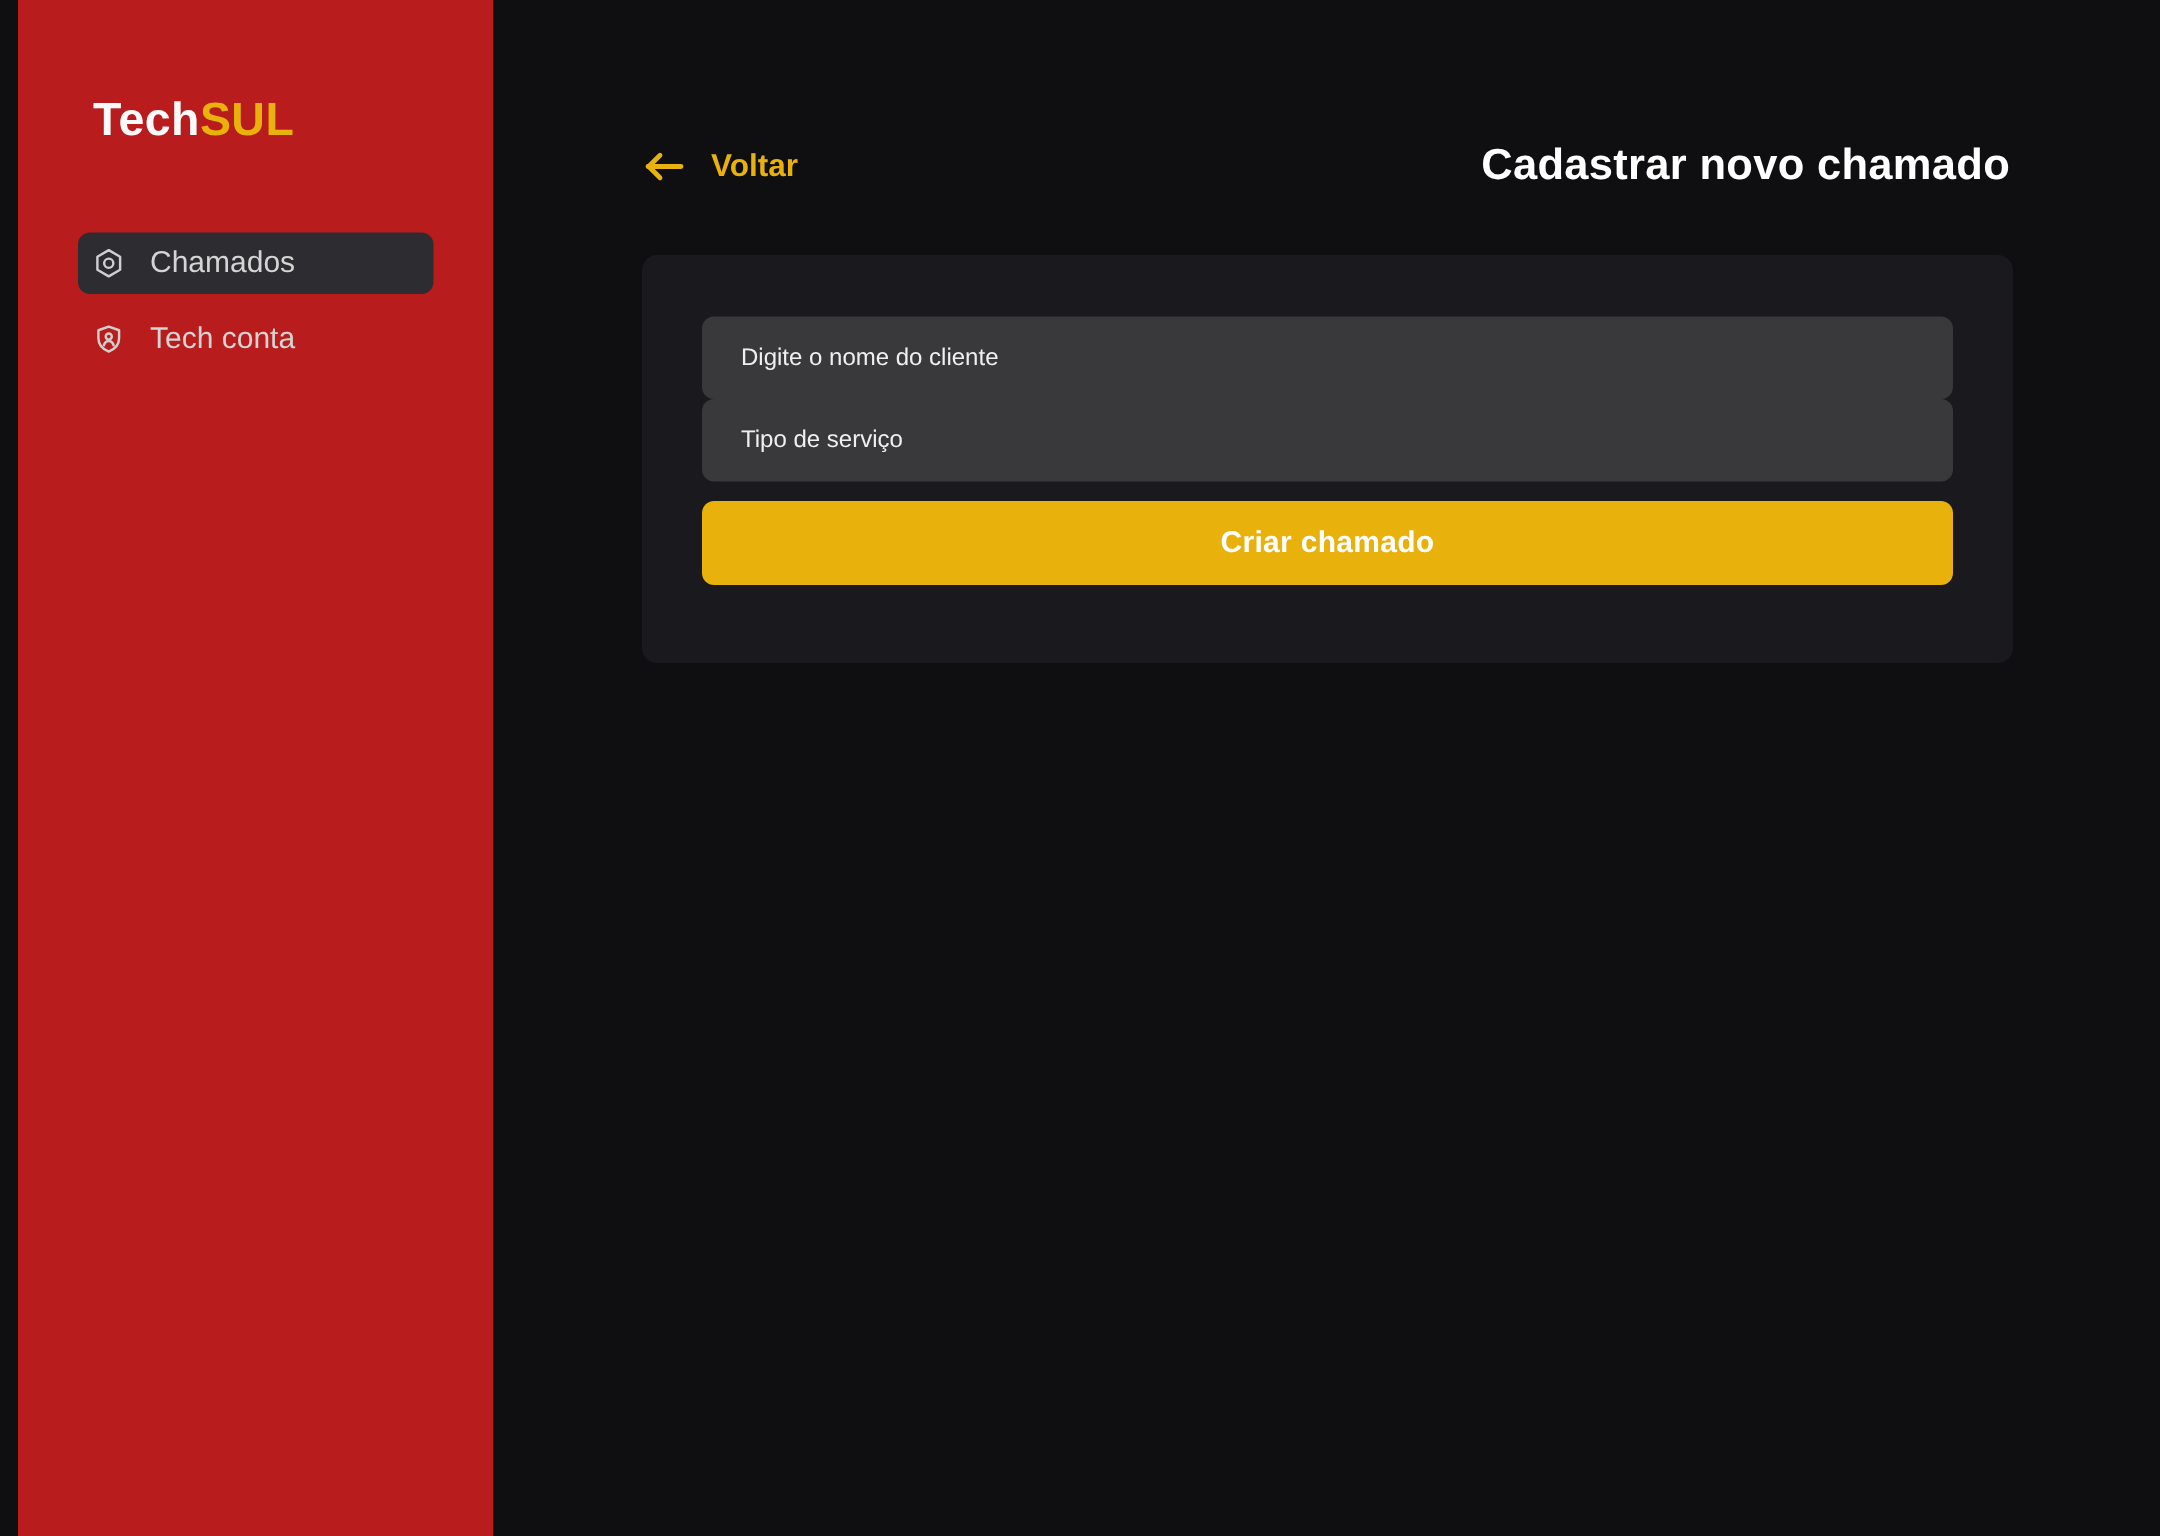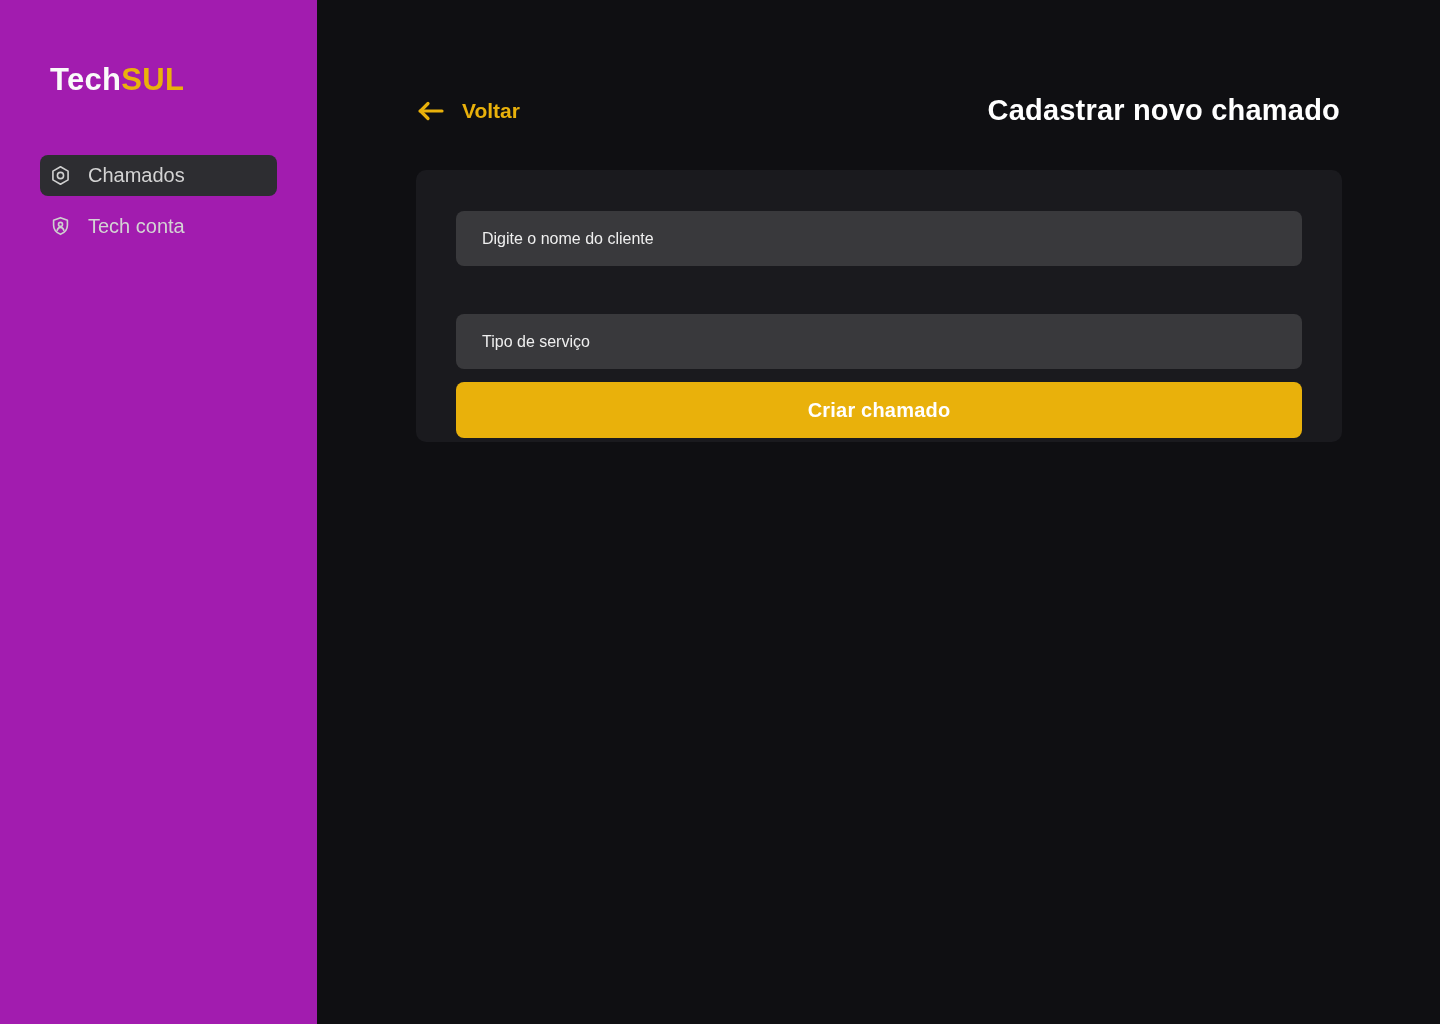--- a/index.html
+++ b/index.html
@@ -9,22 +9,23 @@
     font-family:"Liberation Sans", sans-serif;
     display:flex;
     overflow:hidden;
     color:#e4e4e7;
   }
 
   
   .sidebar {
     width:317px;
     flex-shrink:0;
-    background:#a21caf;
+    background:#b91c1c;
     height:100%;
+    margin-left:12px;
   }
   .logo {
     padding:62px 0 0 50px;
     font-size:31px;
     font-weight:bold;
     line-height:36px;
     letter-spacing:.3px;
     white-space:nowrap;
   }
   .logo .brand-primary { color:#fafafa; }
@@ -95,21 +96,21 @@
     border:none;
     outline:none;
     border-radius:8px;
     padding:0 26px;
     font-family:inherit;
     font-size:16px;
     color:#f1f1f1;
     margin-bottom:0;
   }
   .text-field::placeholder { color:#efefef; opacity:1; }
-  .text-field.second { margin-bottom:13px;margin-top:48px; }
+  .text-field.second { margin-bottom:13px; }
   .submit-button {
     display:block;
     width:100%;
     height:56px;
     background:#e9b10b;
     border:none;
     border-radius:8px;
     color:#ffffff;
     font-family:inherit;
     font-weight:bold;

